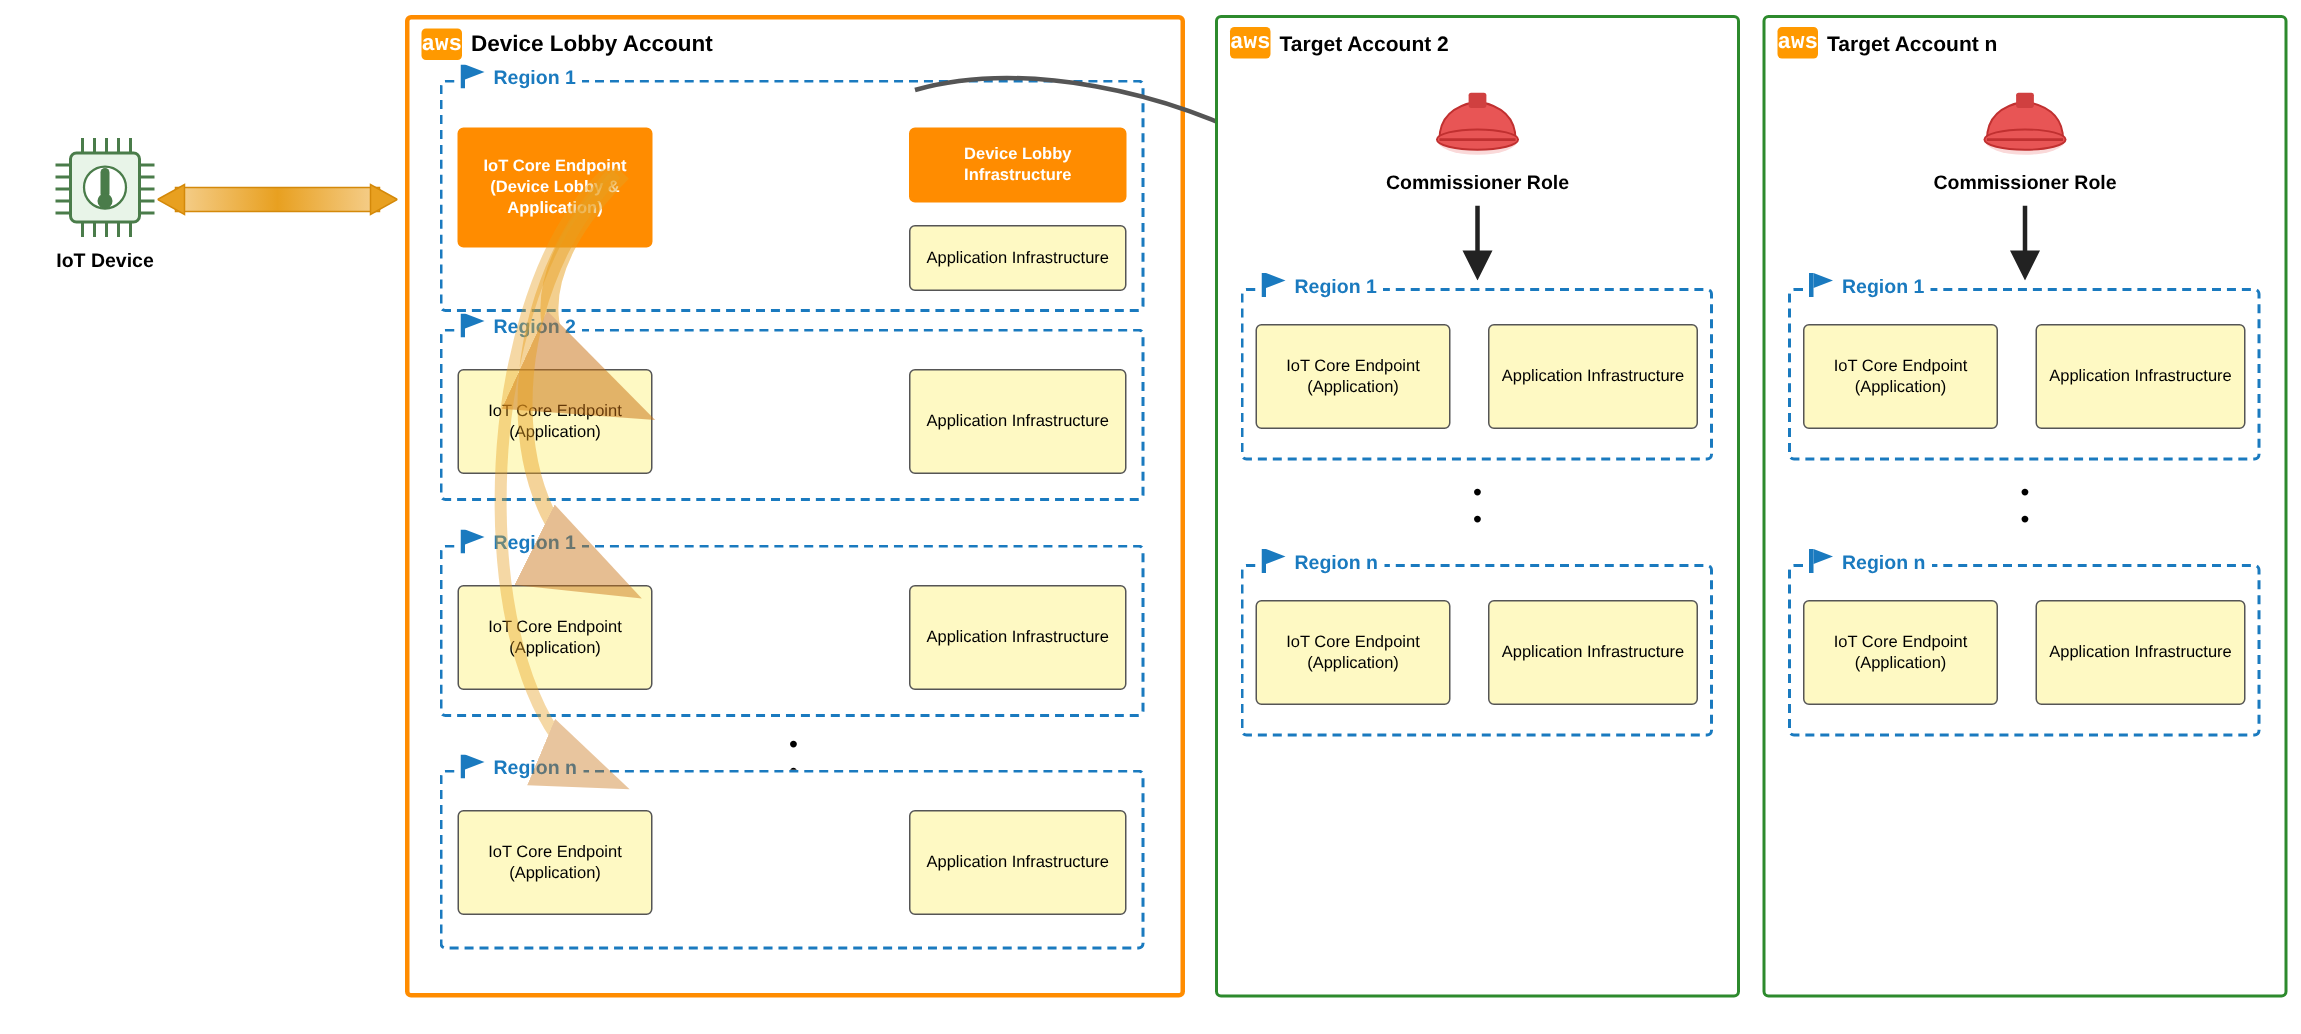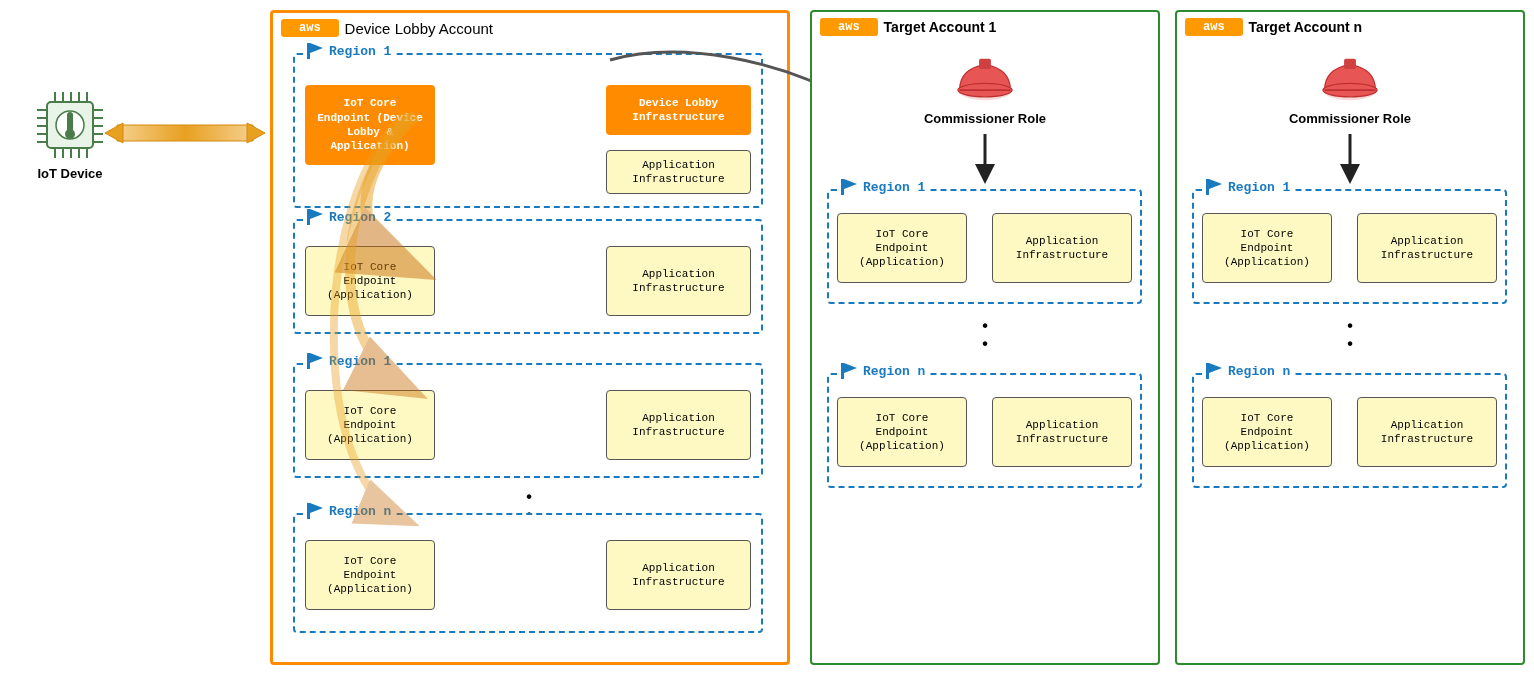--- a/index.html
+++ b/index.html
@@ -58,35 +58,34 @@
       display: flex;
       align-items: center;
       padding: 6px 8px;
       font-weight: bold;
       font-size: 14px;
     }
 
     .aws-badge {
       background: #f90;
       color: #fff;
-      font-size: 12px;
-      font-weight: bold;
-      padding: 2px 18px;
+      font-size: 15px;
+      font-weight: bold;
+      padding: 2px 0;
       border-radius: 3px;
       margin-right: 6px;
       font-family: 'Courier New', monospace;
     }
 
     
     .region-box {
       position: absolute;
       border: 2px dashed #1a7abf;
       border-radius: 4px;
       background: #fff;
-      font-family: Liberation Mono, monospace;
     }
 
     .region-label {
       position: absolute;
       top: -12px;
       left: 8px;
       background: #fff;
       padding: 0 4px;
       color: #1a7abf;
       font-weight: bold;
@@ -204,21 +203,21 @@
     <polygon points="12,10 148,10 148,26 12,26" fill="url(#arrowGrad)" stroke="#d4890a" stroke-width="1"></polygon>
 
     <polygon points="0,18 18,8 18,28" fill="#e8a020" stroke="#d4890a" stroke-width="1"></polygon>
 
     <polygon points="160,18 142,8 142,28" fill="#e8a020" stroke="#d4890a" stroke-width="1"></polygon>
   </svg>
 
   <div class="device-lobby-account">
     <div class="account-header">
       <span class="aws-badge">aws</span>
-      <span style="font-size:15px;font-weight:normal;">Device Lobby Account</span>
+      <span style="font-size:15px;font-weight:bold;">Device Lobby Account</span>
     </div>
 
     <div class="region-box" style="left:20px;top:40px;width:470px;height:155px;">
       <div class="region-label">
         <svg width="18" height="16" viewBox="0 0 18 16">
           <rect x="0" y="0" width="3" height="16" fill="#1a7abf"></rect>
           <polygon points="3,0 16,5 3,10" fill="#1a7abf"></polygon>
         </svg>
         <span>Region 1</span>
       </div>
@@ -312,21 +311,21 @@
       <marker id="arrowHeadLg" markerWidth="10" markerHeight="8" refX="8" refY="4" orient="auto">
         <path d="M0,0 L0,8 L10,4 z" fill="#555"></path>
       </marker>
     </defs>
     <path d="M 10,40 C 80,20 180,40 250,80" stroke="#555" stroke-width="3" fill="none" marker-end="url(#arrowHeadLg)"></path>
   </svg>
 
   <div class="target-account" style="left:810px;top:10px;width:350px;height:655px;">
     <div class="account-header">
       <span class="aws-badge">aws</span>
-      <span style="font-size:14px;font-weight:bold;">Target Account 1</span>
+      <span style="font-size:14px;font-weight:bold;">Target Account 2</span>
     </div>
 
     <div style="display:flex;flex-direction:column;align-items:center;margin-top:10px;">
 
       <svg class="helmet-icon" viewBox="0 0 70 65">
         <ellipse cx="35" cy="45" rx="32" ry="12" fill="#f08080" opacity="0.3"></ellipse>
         <path d="M 5,45 Q 5,20 35,15 Q 65,20 65,45 Z" fill="#e85555" stroke="#c03030" stroke-width="1.5"></path>
         <ellipse cx="35" cy="45" rx="32" ry="8" fill="#e85555" stroke="#c03030" stroke-width="1.5"></ellipse>
         <rect x="28" y="8" width="14" height="12" rx="2" fill="#d04040"></rect>
         <line x1="5" y1="45" x2="65" y2="45" stroke="#c03030" stroke-width="2"></line>

